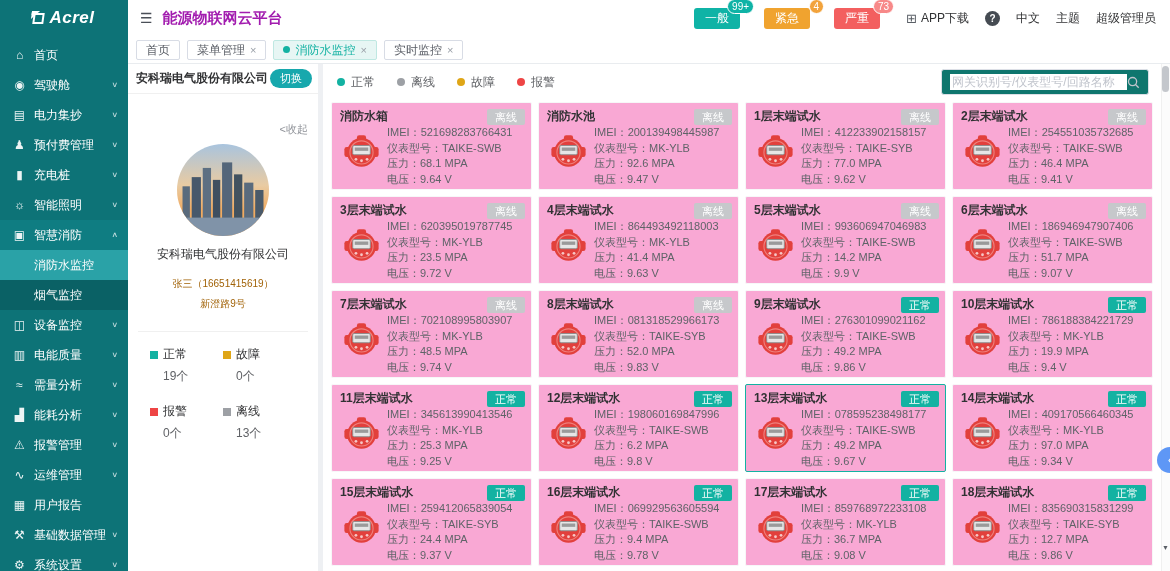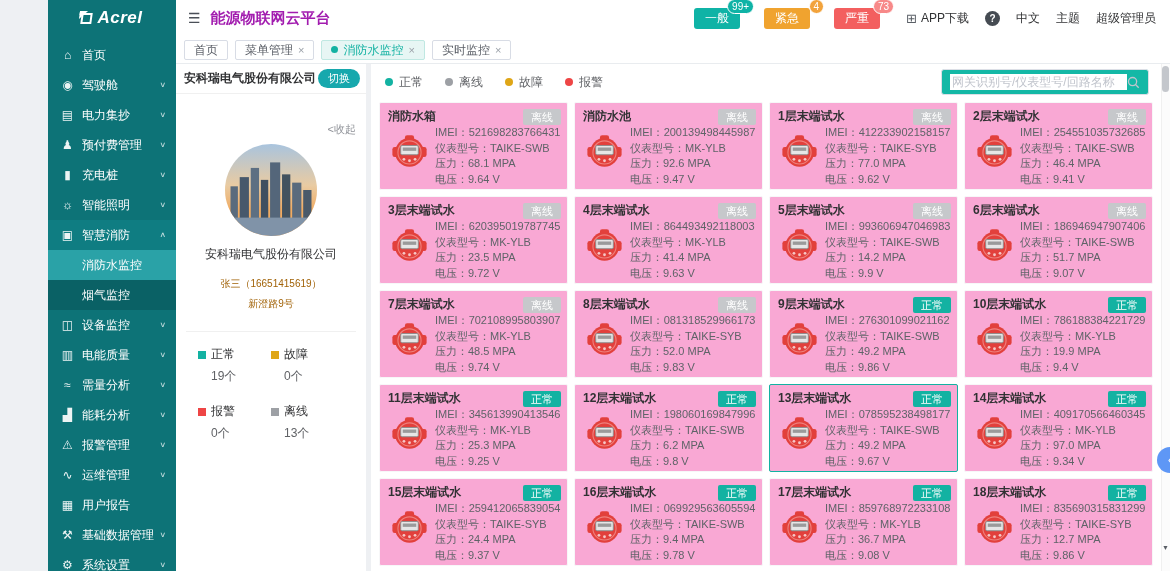--- a/index.html
+++ b/index.html
@@ -1,17 +1,17 @@
 <!DOCTYPE html>
 <html><head>
 <meta charset="utf-8">
 <style>
   * { box-sizing: border-box; }
   body { margin: 0; background: #dfe3e8; font-family: "Liberation Sans", "DejaVu Sans", sans-serif; }
-  .app { width: 1170px; height: 571px; background: #eef0f3; display: flex; overflow: hidden; position: relative; padding-left: 48px; }
+  .app { width: 1170px; height: 571px; background: #eef0f3; display: flex; overflow: hidden; position: relative; }
 
   
   .sidebar { width: 128px; flex-shrink: 0; background: #0d7377; color: #fff; display: flex; flex-direction: column; }
   .logo { height: 36px; display: flex; align-items: center; justify-content: center; gap: 5px; cursor: pointer; }
   .logo-mark { width: 11px; height: 11px; border: 2px solid #fff; position: relative; transform: skewX(-8deg); }
   .logo-mark::after { content: ""; position: absolute; left: -4px; top: -4px; border: 4px solid transparent; border-top-color: #fff; border-left-color: #fff; }
   .logo-text { font-size: 17px; font-weight: bold; font-style: italic; letter-spacing: .5px; }
   .menu { flex: 1; padding-top: 4px; font-size: 12px; overflow: hidden; }
   .menu-item { height: 30px; display: flex; align-items: center; padding: 0 10px 0 12px; cursor: pointer; white-space: nowrap; }
   .mi-icon { width: 15px; margin-right: 7px; font-size: 12px; text-align: center; opacity: .92; flex-shrink: 0; }
@@ -63,21 +63,21 @@
   .s-label { font-size: 12px; color: #303133; display: flex; align-items: center; gap: 5px; }
   .sq { width: 8px; height: 8px; display: inline-block; flex-shrink: 0; }
   .s-value { font-size: 12px; color: #606266; margin: 5px 0 0 13px; }
   .c-normal { background: #13b2a2; } .c-fault { background: #dfa617; }
   .c-alarm { background: #ee4545; } .c-offline { background: #9da0a5; }
 
   .device-panel { flex: 1; background: #fff; margin-left: 5px; display: flex; flex-direction: column; min-width: 0; margin-right: 9px; }
   .legend-row { height: 36px; display: flex; align-items: center; padding: 0 12px 0 14px; gap: 22px; flex-shrink: 0; }
   .legend-item { display: flex; align-items: center; gap: 6px; font-size: 12px; color: #606266; }
   .l-dot { width: 8px; height: 8px; border-radius: 50%; }
-  .search-box { margin-left: auto; width: 208px; height: 26px; border: 1px solid #dcdfe6; border-radius: 3px; display: flex; align-items: center; padding: 0 8px; background: #14b8a6; }
+  .search-box { margin-left: auto; width: 208px; height: 26px; border: 1px solid #dcdfe6; border-radius: 3px; display: flex; align-items: center; padding: 0 8px; background: #0f766e; }
   .search-box input { border: none; outline: none; flex: 1; font-size: 12px; color: #606266; font-family: inherit; min-width: 0; }
   .search-box input::placeholder { color: #c0c4cc; }
 
   .cards { flex: 1; display: grid; grid-template-columns: repeat(4, 1fr); gap: 6px; align-content: start; padding: 2px 8px 8px; overflow: hidden; }
   .card { background: #f9a8d4; border: 1px solid #f7f7f8; border-radius: 2px; position: relative; padding: 6px 8px; height: 88px; cursor: pointer; overflow: hidden; }
   .card.sel-true { border-color: #13b2a2; }
   .card-title { font-size: 12px; font-weight: bold; color: #303133; line-height: 15px; white-space: nowrap; }
   .badge { position: absolute; top: 6px; right: 6px; font-size: 11px; color: #fff; padding: 1px 8px; border-radius: 2px; line-height: 14px; }
   .badge.b-offline { background: #c6c8cb; }
   .badge.b-normal { background: #13b2a2; }

